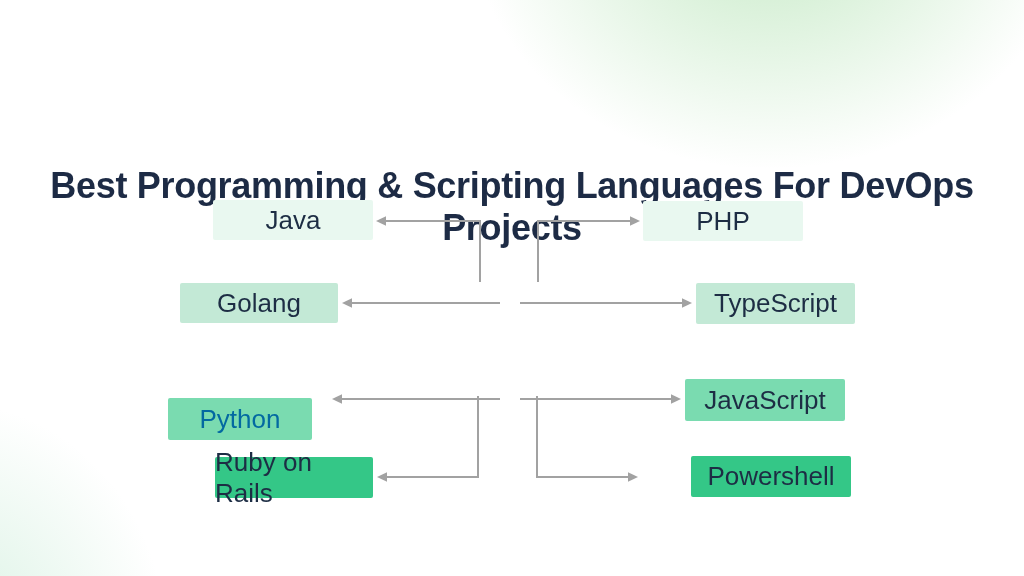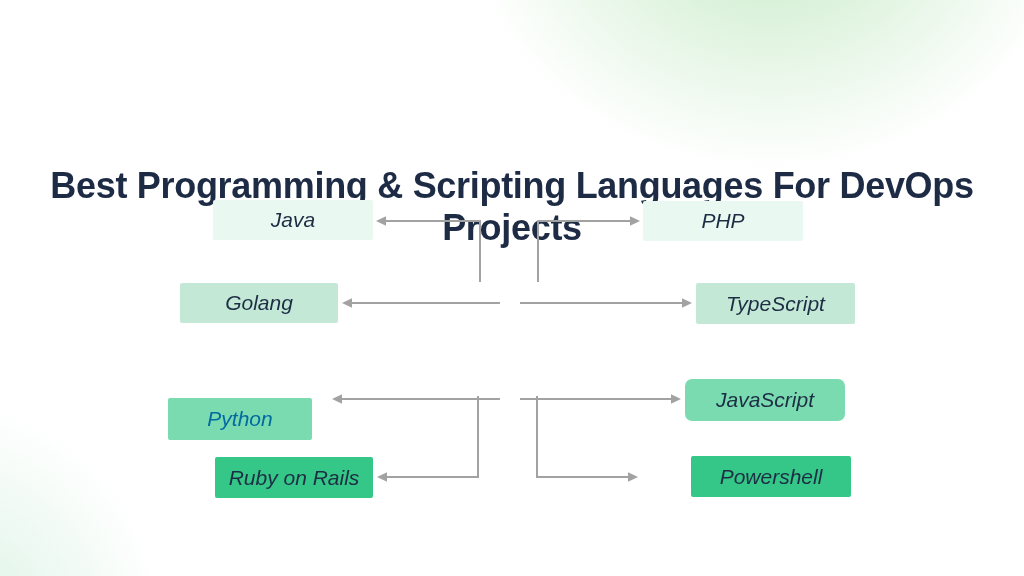--- a/index.html
+++ b/index.html
@@ -56,23 +56,22 @@
     position:absolute; left:424px; top:257px;
     width:170px; height:161px;
     border-radius:50%;
     display:flex; align-items:center; justify-content:center;
     color:#ffffff; font-size:27px; font-weight:800; letter-spacing:0.2px;
     z-index:2;
   }
   .lang-box {
     position:absolute; z-index:2;
     display:flex; align-items:center; justify-content:center;
-    font-size:21px; font-weight:500; color:#1d2d44;
+    font-size:26px; font-weight:500; color:#1d2d44;
     border-radius:2px;
-    font-style:italic;
   }
 </style>
 </head>
 <body>
 
 <div class="canvas">
 
 
   <h1 class="title">Best Programming &amp; Scripting Languages For DevOps Projects</h1>
 
@@ -112,21 +111,21 @@
       </div>
       <div class="lang-box" style="left: 215px; top: 457px; width: 158px; height: 41px; background: rgb(52, 199, 135); color: rgb(29, 45, 68);">
         <span>Ruby on Rails</span>
       </div>
       <div class="lang-box" style="left: 643px; top: 201px; width: 160px; height: 40px; background: rgb(233, 248, 240); color: rgb(29, 45, 68);">
         <span>PHP</span>
       </div>
       <div class="lang-box" style="left: 696px; top: 283px; width: 159px; height: 41px; background: rgb(195, 233, 214); color: rgb(29, 45, 68);">
         <span>TypeScript</span>
       </div>
-      <div class="lang-box" style="left: 685px; top: 379px; width: 160px; height: 42px; background: rgb(122, 219, 176); color: rgb(29, 45, 68); border-radius: 7px;">
+      <div class="lang-box" style="left: 685px; top: 379px; width: 160px; height: 42px; background: rgb(122, 219, 176); color: rgb(29, 45, 68);">
         <span>JavaScript</span>
       </div>
       <div class="lang-box" style="left: 643px; top: 456px; width: 160px; height: 41px; background: rgb(52, 199, 135); color: rgb(29, 45, 68); margin-left: 48px;">
         <span>Powershell</span>
       </div>
     </div>
 
 </div>
 
 </body></html>

